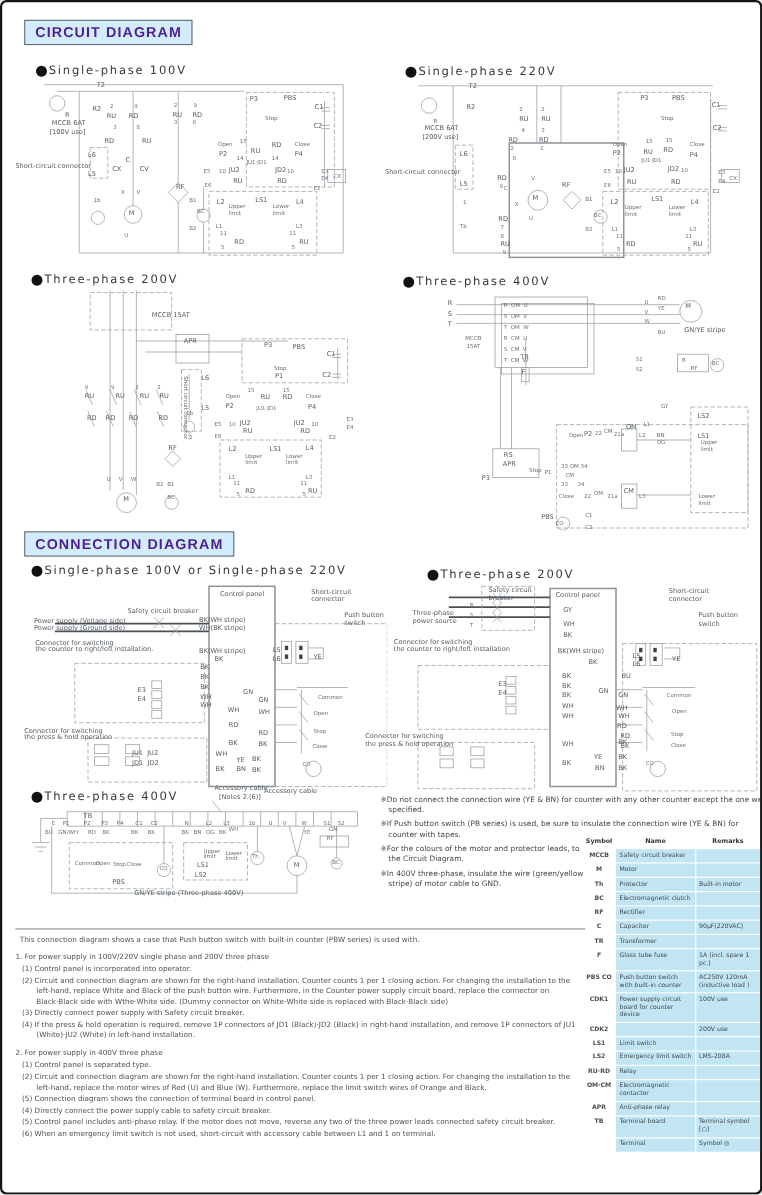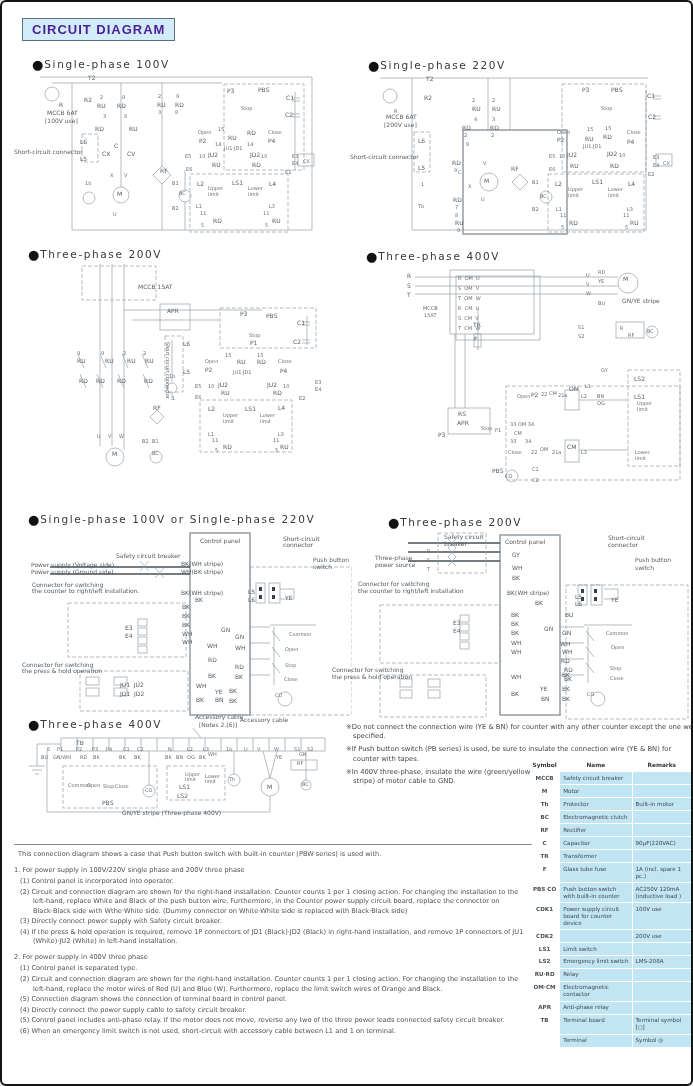--- a/index.html
+++ b/index.html
@@ -38,20 +38,21 @@
   .dash{stroke:#9aa1a7;fill:none;stroke-width:.7;stroke-dasharray:4 2;}
   .dark{stroke:#4a5055;fill:none;stroke-width:1.6;}
   .blob{fill:#3a4045;stroke:none;}
 </style>
 </head>
 <body>
 
 <div class="page">
 
   <div class="hdr" style="left:20px;top:16px;">CIRCUIT DIAGRAM</div>
+  <div class="hdr" style="left:20px;top:481px;">CONNECTION DIAGRAM</div>
 
   <div class="ptitle" style="left:30px;top:55px;"><span class="bullet">●</span><span>Single-phase 100V</span></div>
   <div class="ptitle" style="left:366px;top:56px;"><span class="bullet">●</span><span>Single-phase 220V</span></div>
   <div class="ptitle" style="left:26px;top:245px;"><span class="bullet">●</span><span>Three-phase 200V</span></div>
   <div class="ptitle" style="left:364px;top:247px;"><span class="bullet">●</span><span>Three-phase 400V</span></div>
   <div class="ptitle" style="left:26px;top:510px;"><span class="bullet">●</span><span>Single-phase 100V or Single-phase 220V</span></div>
   <div class="ptitle" style="left:386px;top:513px;"><span class="bullet">●</span><span>Three-phase 200V</span></div>
   <div class="ptitle" style="left:26px;top:715px;"><span class="bullet">●</span><span>Three-phase 400V</span></div>
 
   <div class="panel" style="left:10px;top:68px;width:340px;height:172px;">
@@ -629,20 +630,21 @@
         <span class="lbl" style="left: 240px; top: 70px;">M</span>
         <span class="lbl t5" style="left: 270px; top: 47px;">RF</span>
         <span class="lbl t5" style="left: 275px; top: 68px;">BC</span>
         <span class="lbl" style="left: 95px; top: 96px;">GN/YE stripe (Three-phase 400V)</span>
       </div>
   </div>
 
   <div class="sidenotes">
       <div class="side-note">※Do not connect the connection wire (YE &amp; BN) for counter with any other counter except the one we specified.</div>
       <div class="side-note">※If Push button switch (PB series) is used, be sure to insulate the connection wire (YE &amp; BN) for counter with tapes.</div>
+      <div class="side-note narrow">※For the colours of the motor and protector leads, to the Circuit Diagram.</div>
       <div class="side-note narrow">※In 400V three-phase, insulate the wire (green/yellow stripe) of motor cable to GND.</div>
     </div>
 
   <table class="symtab">
     <thead>
       <tr>
         <th>Symbol</th>
         <th>Name</th>
         <th>Remarks</th>
       </tr>

